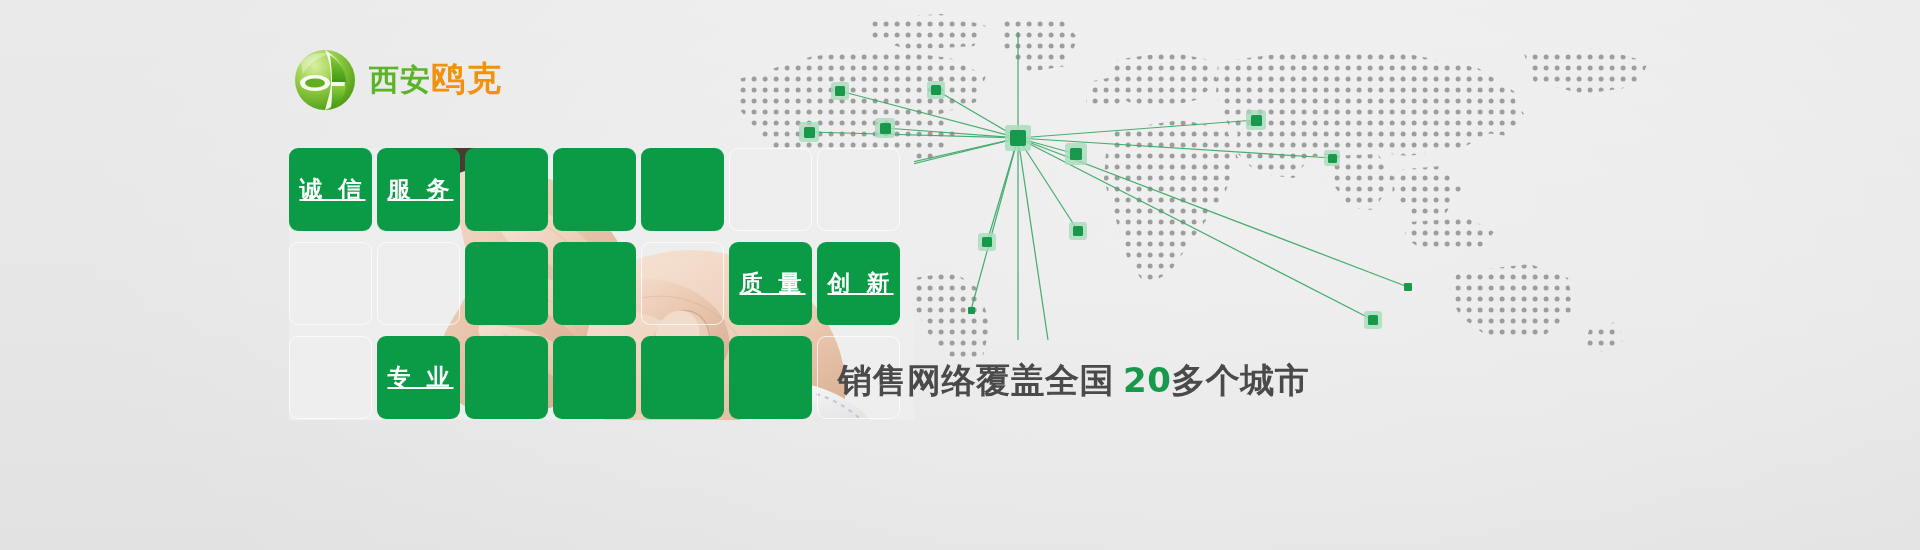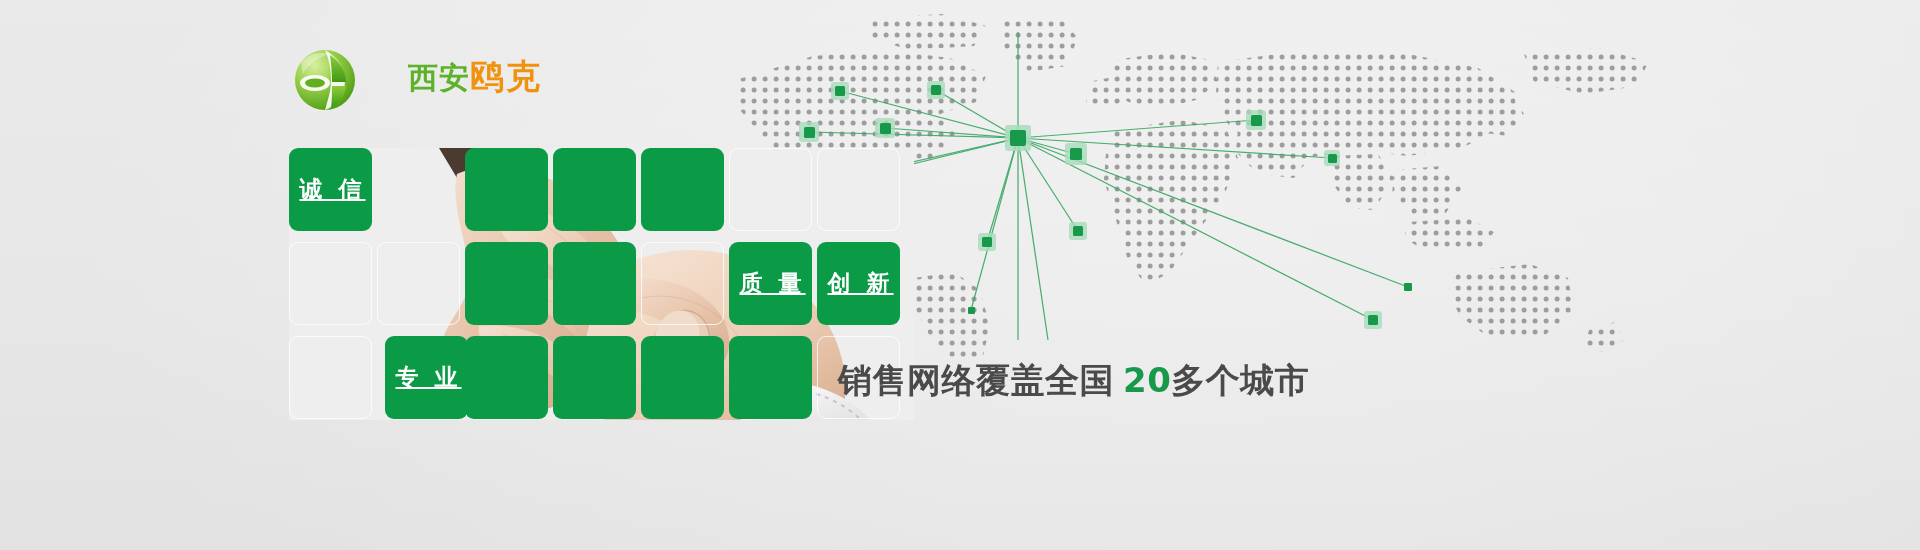--- a/index.html
+++ b/index.html
@@ -18,21 +18,21 @@
     content:"";position:absolute;inset:0;
     background:linear-gradient(180deg,#f2f1f1 0%,#ecebeb 55%,#e4e3e3 100%);
     opacity:.55;pointer-events:none;
   }
 
   
   .logo-block{position:absolute;left:293px;top:46px;display:flex;align-items:center;z-index:40;}
   .logo-mark{width:64px;height:66px;position:relative;margin-right:12px;flex:none;}
   .logo-text{display:flex;flex-direction:column;justify-content:center;line-height:1;}
   .logo-line1{font-size:30px;font-weight:700;letter-spacing:1px;white-space:nowrap;
-              font-family:Liberation Mono, monospace;margin-left:39px;}
+              font-family:Liberation Serif, serif;}
   .logo-cn-city{color:#5cb32a;}
   .logo-cn-brand{color:#f0920d;font-size:34px;letter-spacing:2px;}
   .logo-line2{font-size:23px;font-weight:700;color:#5cb32a;letter-spacing:1.5px;
               margin-top:7px;white-space:nowrap;}
 
   
   .collage{position:absolute;left:289px;top:148px;width:625px;height:272px;z-index:10;}
   .photo{position:absolute;left:0;top:0;width:625px;height:272px;overflow:hidden;}
   .photo svg{display:block;width:100%;height:100%;}
   .tilegrid{position:absolute;left:0;top:0;width:625px;height:272px;}
@@ -273,36 +273,37 @@
           <path d="M222 130 C250 142 276 162 290 184"></path>
           <path d="M214 186 C242 196 266 214 280 232"></path>
           <path d="M352 150 C392 142 430 160 452 192"></path>
         </g>
       </svg>
     </div>
 
     <div class="tilegrid">
 
       <div class="tile-label" style="left:0px;top:0px;">诚 信</div>
+      <div class="tile-label" style="left:88px;top:0px;">服 务</div>
       <div class="tile solid" style="left:176px;top:0px;"></div>
       <div class="tile solid" style="left:264px;top:0px;"></div>
       <div class="tile solid" style="left:352px;top:0px;"></div>
       <div class="tile glass" style="left:440px;top:0px;"></div>
       <div class="tile glass" style="left:528px;top:0px;"></div>
 
       <div class="tile glass" style="left:0px;top:94px;"></div>
       <div class="tile glass" style="left:88px;top:94px;"></div>
       <div class="tile solid" style="left:176px;top:94px;"></div>
       <div class="tile solid" style="left:264px;top:94px;"></div>
       <div class="tile glass" style="left:352px;top:94px;"></div>
       <div class="tile-label" style="left:528px;top:94px;">创 新</div>
       <div class="tile-label" style="left:440px;top:94px;">质 量</div>
 
       <div class="tile glass" style="left:0px;top:188px;"></div>
-      <div class="tile-label" style="left:96px;top:188px;">专 业</div>
+      <div class="tile-label" style="left:88px;top:188px;">专 业</div>
       <div class="tile solid" style="left:176px;top:188px;"></div>
       <div class="tile solid" style="left:264px;top:188px;"></div>
       <div class="tile solid" style="left:352px;top:188px;"></div>
       <div class="tile solid" style="left:440px;top:188px;"></div>
       <div class="tile glass" style="left:528px;top:188px;"></div>
     </div>
   </div>
 
   <div class="tagline">
     <span>销售网络覆盖全国</span><span class="sp"></span><span class="num">20</span><span class="tail">多个城市</span>

